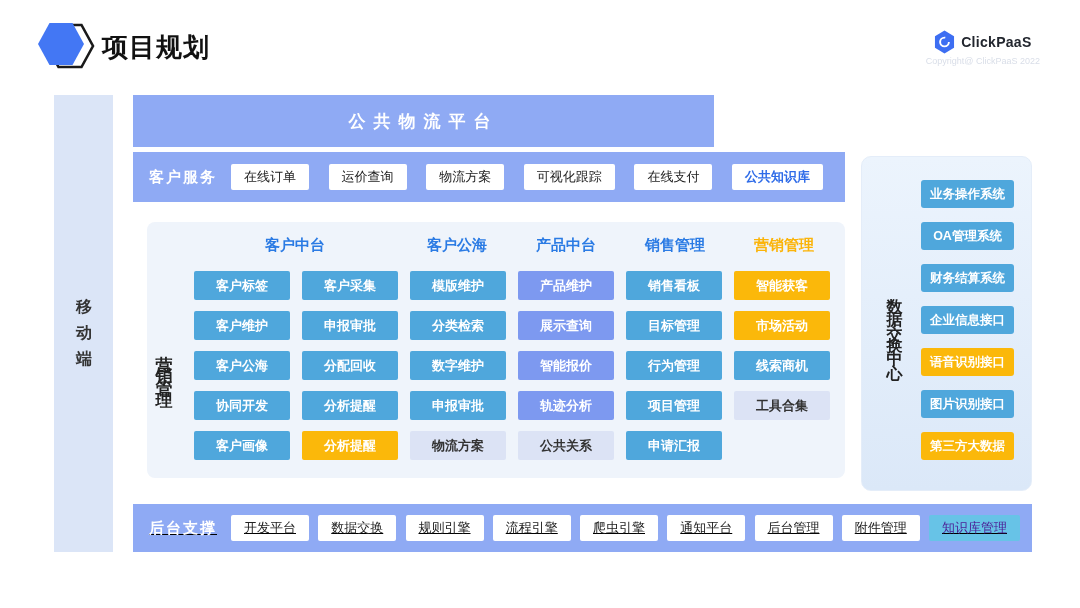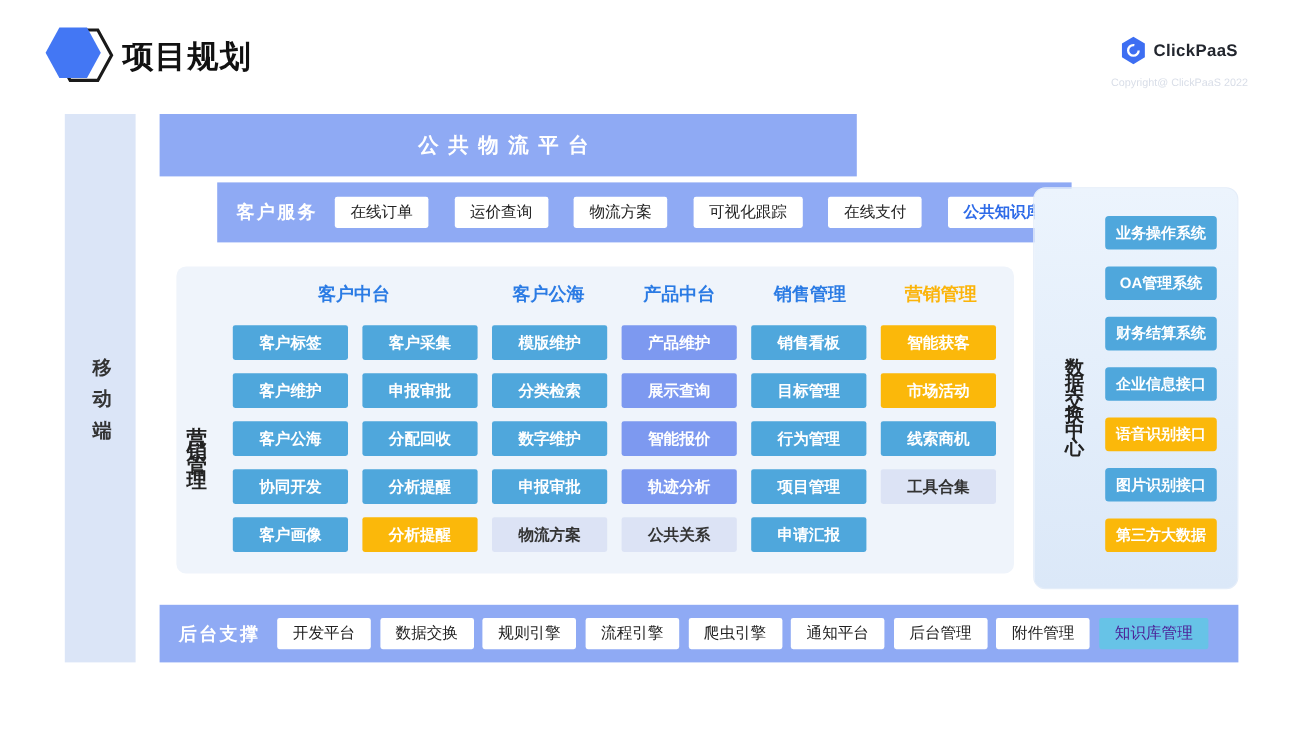--- a/index.html
+++ b/index.html
@@ -5,34 +5,34 @@
   * { margin:0; padding:0; box-sizing:border-box; }
   html,body { width:1080px; height:608px; background:#fff; font-family:"Liberation Sans",sans-serif; }
   .page { position:relative; width:1080px; height:608px; background:#fff; overflow:hidden; }
 
   
   .hdr-logo { position:absolute; left:36px; top:20px; width:62px; height:54px; }
   .page-title { position:absolute; left:102px; top:30px; font-size:26px; font-weight:bold; color:#111; letter-spacing:1px; }
   .brand { position:absolute; right:40px; top:30px; text-align:center; }
   .brand-row { display:flex; align-items:center; gap:6px; justify-content:center; }
   .brand-name { font-size:14px; font-weight:bold; color:#22262e; letter-spacing:.3px; }
-  .brand-copy { font-size:9px; color:#d9dee8; margin-top:10px; }
+  .brand-copy { font-size:9px; color:#d9dee8; margin-top:2px; }
 
   
   .left-bar { position:absolute; left:54px; top:95px; width:59px; height:457px; background:#dbe5f7;
               display:flex; align-items:center; justify-content:center; }
   .vert { writing-mode:vertical-lr; text-orientation:upright; }
   .left-bar .vert { font-size:16px; font-weight:bold; color:#333; letter-spacing:26px; }
 
   
   .band { position:absolute; background:#8faaf4; display:flex; align-items:center; }
   .top-banner { left:133px; top:95px; width:581px; height:52px; justify-content:center; }
   .top-banner span { color:#fff; font-size:17px; font-weight:bold; letter-spacing:8px; }
-  .cs-band { left:133px; top:152px; width:712px; height:50px; padding:0 12px 0 16px;margin-left:48px; }
-  .bt-band { left:133px; top:504px; width:899px; height:48px; padding:0 25px 0 16px; }
+  .cs-band { left:133px; top:152px; width:712px; height:50px; padding:0 22px 0 16px; }
+  .bt-band { left:133px; top:504px; width:899px; height:48px; padding:0 12px 0 16px;text-decoration:underline; }
   .band-label { color:#fff; font-size:15px; font-weight:bold; letter-spacing:2px; flex:0 0 82px; }
   .band-btns { flex:1; display:flex; align-items:center; justify-content:space-between;gap:6px; }
   .wbtn { background:#fff; color:#222; font-size:13px; height:26px; padding:0 13px;
           display:flex; align-items:center; justify-content:center; border-radius:2px; }
   .wbtn.link-text { color:#2e6be8; font-weight:bold; }
   .wbtn.cyan { background:#67c3e7; color:#4c1d95; }
 
   
   .matrix-panel { position:absolute; left:147px; top:222px; width:698px; height:256px;
                   background:#eff4fb; border-radius:8px; }

